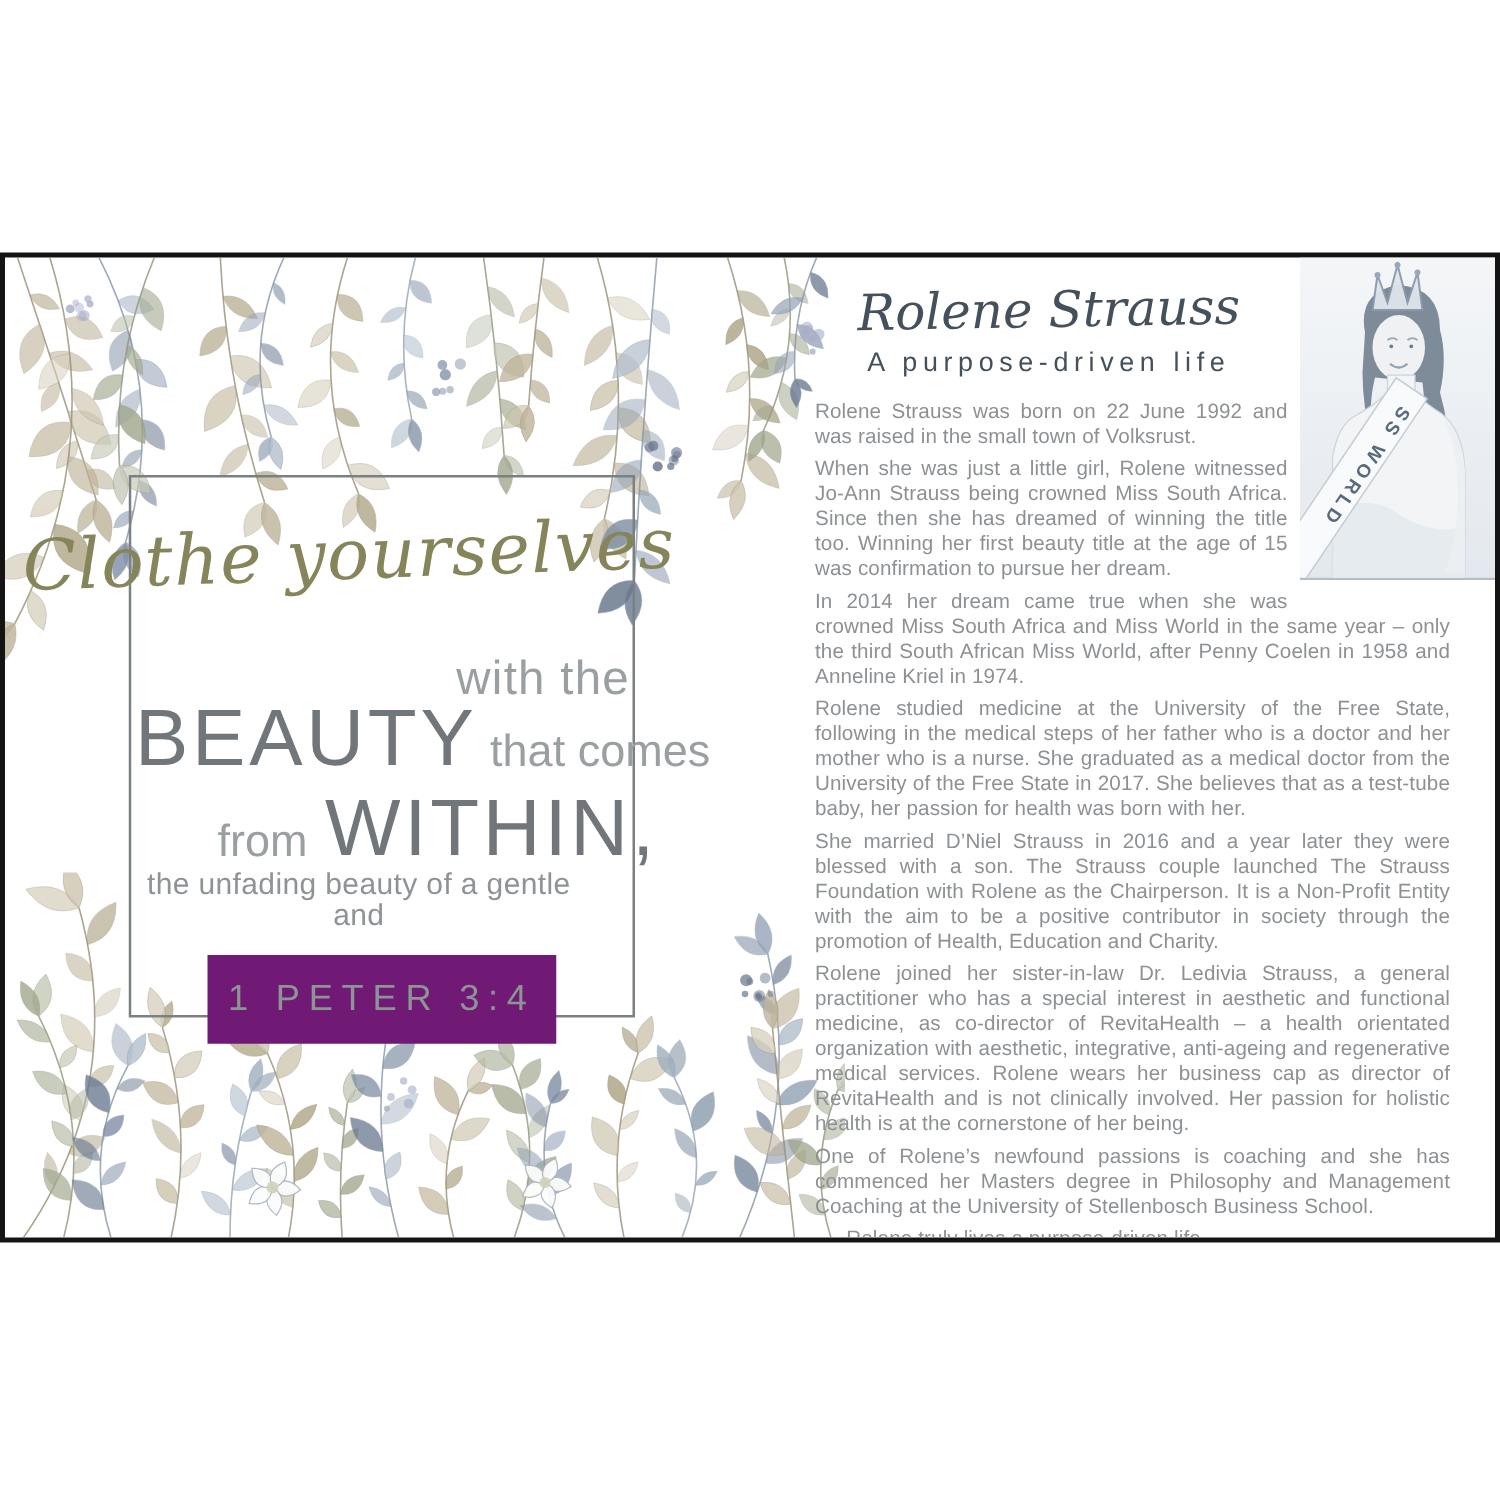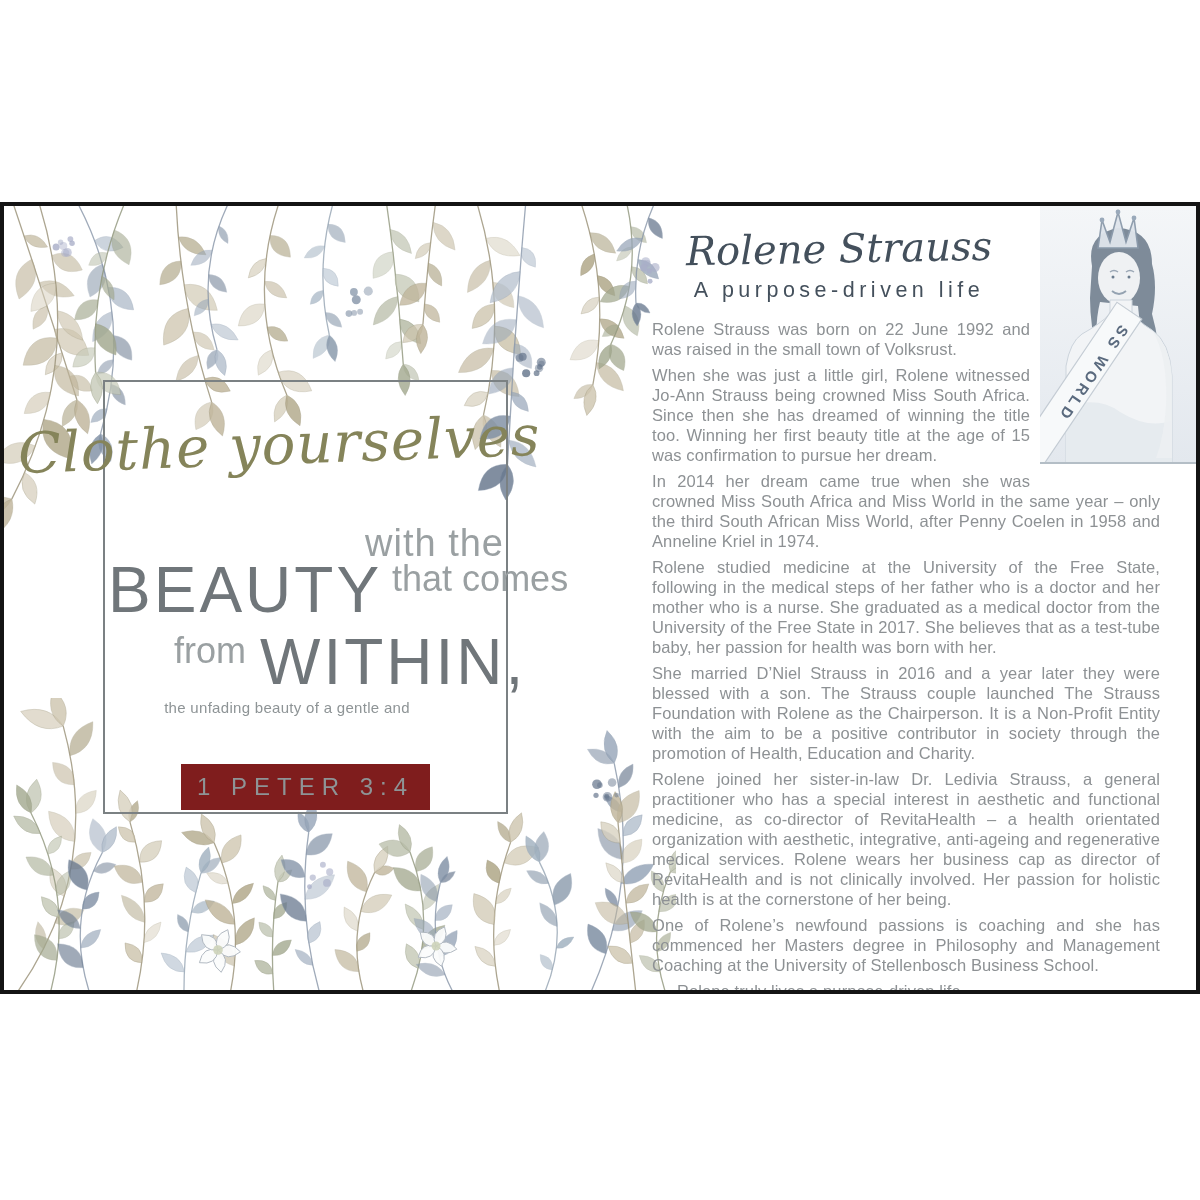--- a/index.html
+++ b/index.html
@@ -23,38 +23,38 @@
   .q-script{
     position:absolute;left:14px;top:206px;width:520px;text-align:center;
     font-family:"DejaVu Serif",serif;font-style:italic;font-weight:400;
     font-size:56px;letter-spacing:1px;color:var(--c-script,#85845a);
     transform:rotate(-2deg);white-space:nowrap;
   }
   .q-withthe{
     position:absolute;left:300px;top:316px;width:200px;text-align:right;
     font-size:38px;font-weight:300;color:var(--c-qsmall,#9aa0a2);letter-spacing:1px;
   }
-  .q-row{position:absolute;display:flex;align-items:flex-start;white-space:nowrap;}
+  .q-row{position:absolute;display:flex;align-items:flex-end;white-space:nowrap;}
   .q-beauty-row{left:104px;top:352px;}
   .q-within-row{left:170px;top:424px;}
   .q-caps{
     font-size:64px;font-weight:300;color:var(--c-caps,#70767a);
     letter-spacing:3px;line-height:1;
   }
   .q-small{font-size:36px;font-weight:300;color:var(--c-qsmall,#9aa0a2);}
   .q-beauty-row .q-small{margin-left:10px;}
   .q-within-row .q-small{margin-right:14px;}
   .q-body{
     position:absolute;left:99px;top:489px;width:368px;text-align:center;
-    font-size:15px;font-weight:300;color:var(--c-qbody,#8e9496);line-height:25px;letter-spacing:.3px;
+    font-size:24px;font-weight:300;color:var(--c-qbody,#8e9496);line-height:25px;letter-spacing:.3px;
   }
   .q-ref-wrap{position:absolute;left:99px;top:558px;width:405px;text-align:center;}
   .q-ref{
-    display:inline-block;padding:9px 16px;background:#7f1d1d;
-    font-size:24px;font-weight:300;color:var(--c-qbody,#8e9496);letter-spacing:7px;
+    display:inline-block;padding:19px 16px;background:#701a75;
+    font-size:29px;font-weight:300;color:var(--c-qbody,#8e9496);letter-spacing:7px;
   }
 
   
   .article-page{position:absolute;left:644px;top:0;width:548px;height:784px;}
   .photo{
     float:right;width:156px;height:258px;margin:0 0 12px 10px;padding:0;
     border-bottom:2px solid #b4bec6;box-sizing:border-box;overflow:hidden;background:#eff2f5;
   }
   .photo svg{display:block;}
   .title{

